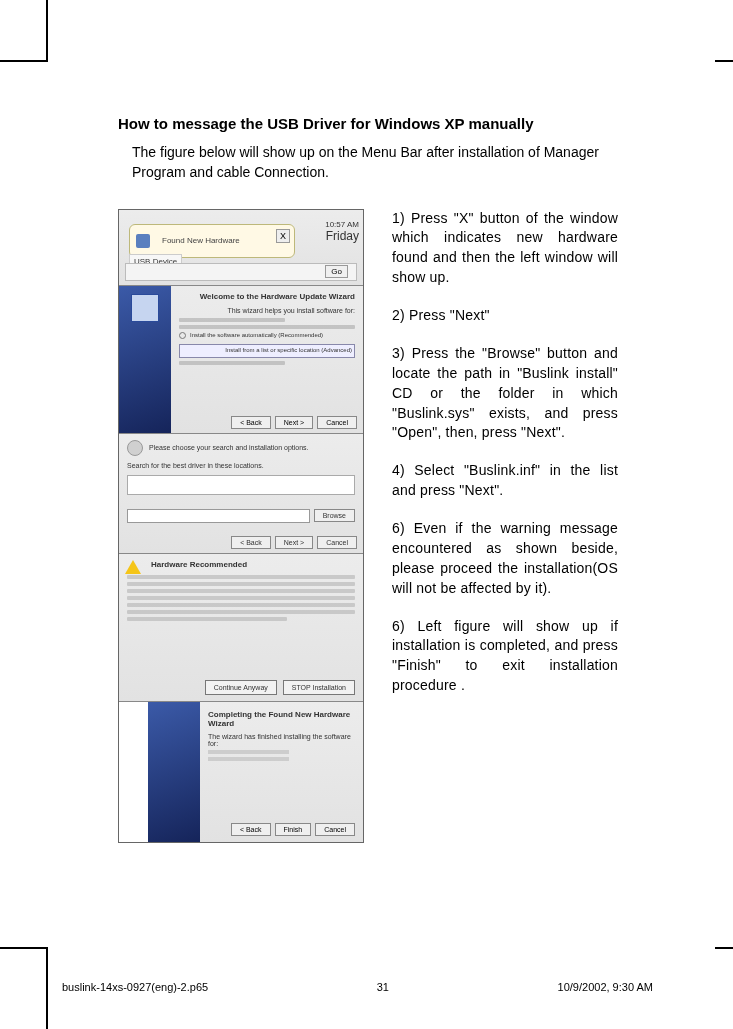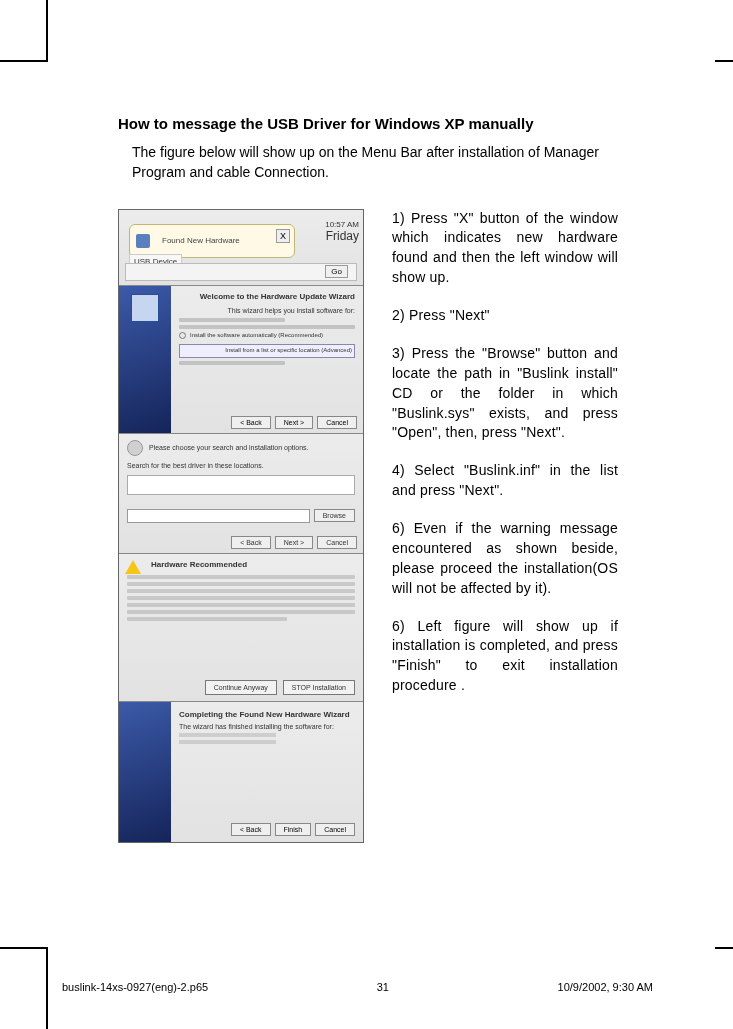--- a/index.html
+++ b/index.html
@@ -58,21 +58,21 @@
   .pane-browse .row input { flex:1; height:14px; font-size:7px; border:1px solid #999;}
   
   .pane-warn { height: 148px; padding:6px 8px; font-size:6.5px; color:#333; position:relative; filter: blur(0.3px);}
   .pane-warn .tri { position:absolute; top:6px; left:6px; width:0;height:0;border-left:8px solid transparent;border-right:8px solid transparent;border-bottom:14px solid #f5c518;}
   .pane-warn .ttl { margin-left:24px; font-weight:bold; font-size:8px;}
   .pane-warn .body { margin-top:6px; line-height:1.3; }
   .pane-warn .body .bl { height:4px; background:#bbb; margin:3px 0; border-radius:1px; opacity:.7;}
   .pane-warn .btns { position:absolute; bottom:6px; right:8px; display:flex; gap:6px;}
   .pane-warn .btns .b { font-size:7px; padding:3px 8px; border:1px solid #777; background:#f2f2f2;}
   
-  .pane-finish { height: 140px; display:flex; position:relative;}
+  .pane-finish { height: 140px; display:flex; position:relative;margin-left:29px;}
   .fin-side { width:52px; background:linear-gradient(160deg,#3b5aa8,#15245a);}
   .fin-main { flex:1; padding:8px 8px; font-size:7px; color:#333; filter: blur(0.3px);}
   .fin-main .t { font-weight:bold; font-size:8px; margin-bottom:4px; line-height:1.2;}
   .fin-main .line { height:4px; background:#bbb; margin:3px 0; opacity:.6;}
   .fin-main .line.short { width:55%; }
   
   .steps { flex: 1; font-size: 14px; color: #000; line-height: 1.42; }
   .steps p { margin-bottom: 18px; text-align: justify; letter-spacing: 0.2px;}
   
   .footer { position: absolute; bottom: 36px; left: 62px; right: 80px; display: flex; justify-content: space-between; font-size: 11px; color: #000; }

